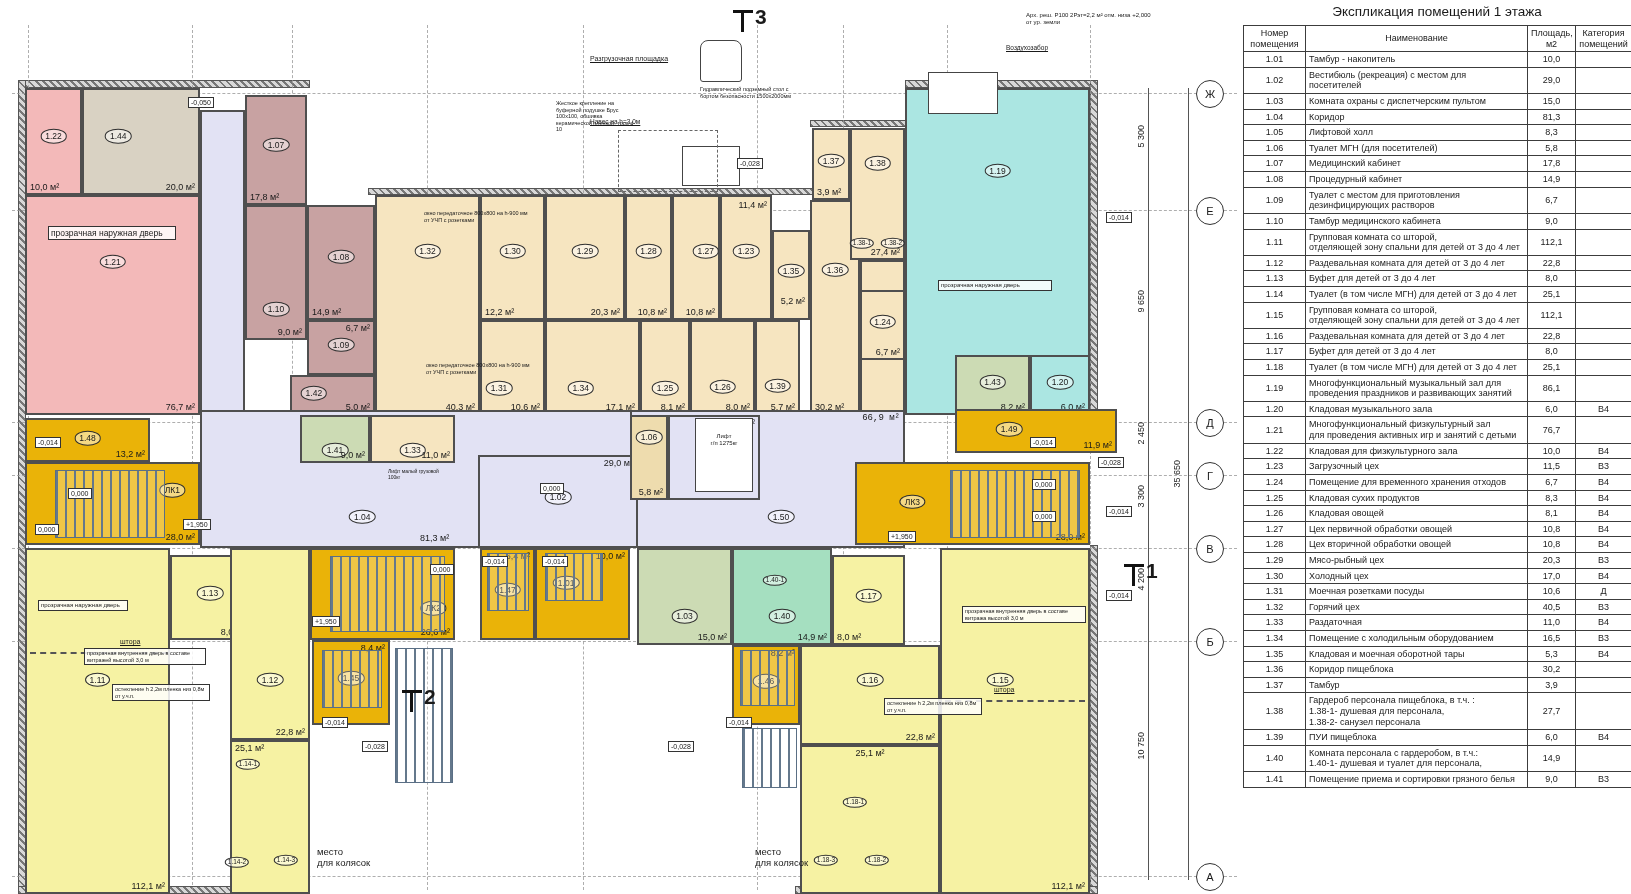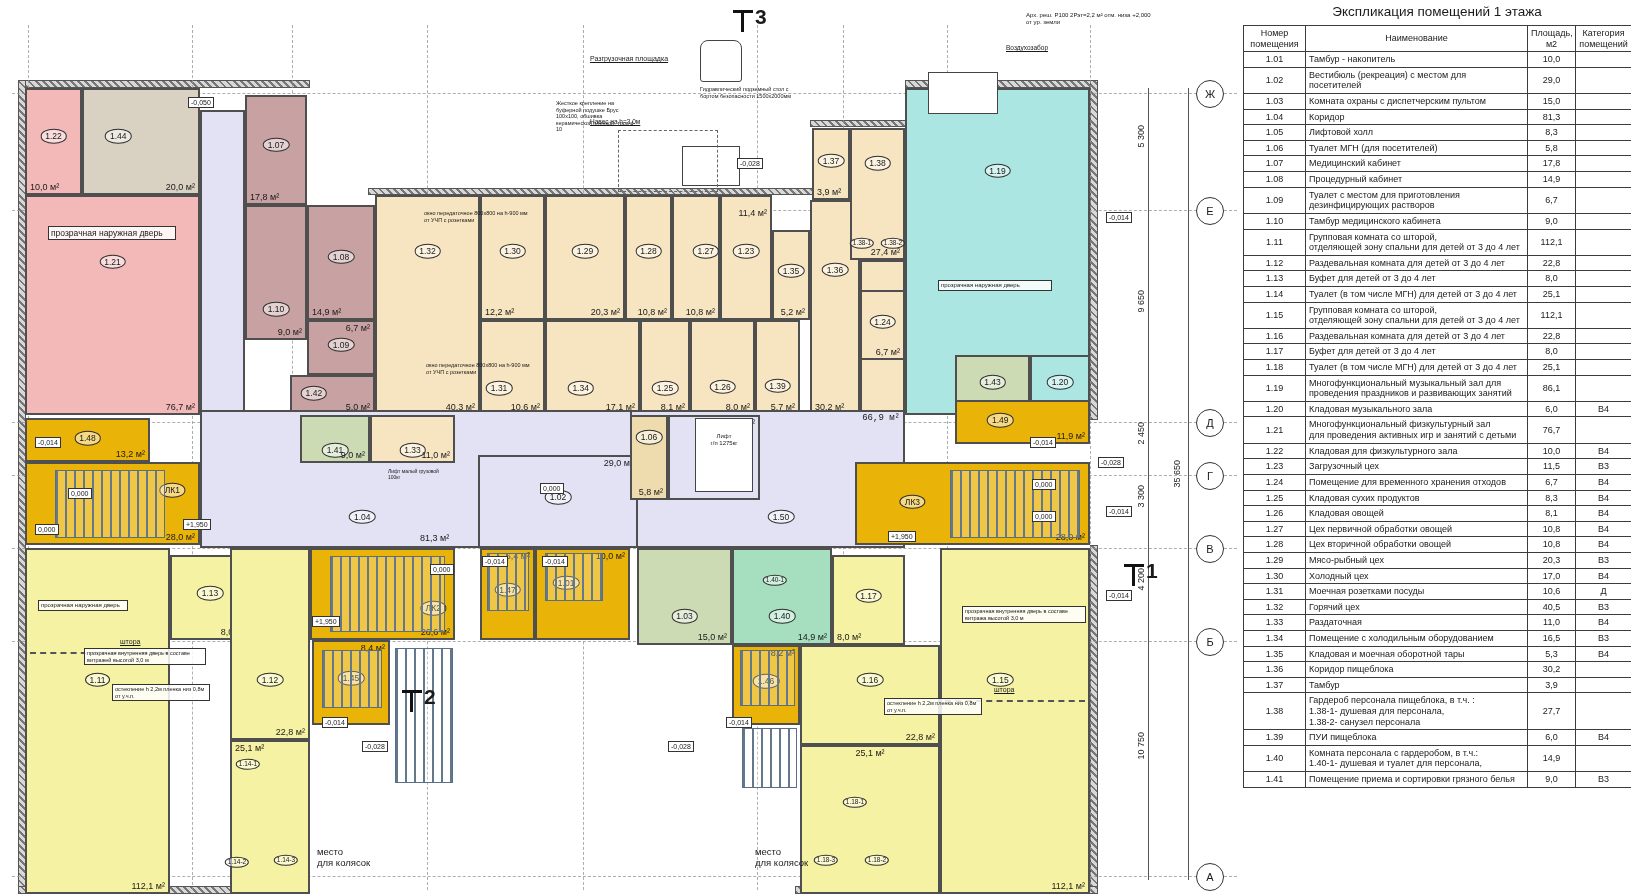--- a/index.html
+++ b/index.html
@@ -123,25 +123,25 @@
     <div class="room c-tan" style="left: 625px; top: 195px; width: 47px; height: 125px;">
       <div class="bubble" style="left: 50%; top: 45%;">1.28</div>
       <div class="area" style="right: 3px; bottom: 1px;">10,8 м²</div>
     </div>
     <div class="room c-tan" style="left: 672px; top: 195px; width: 48px; height: 125px;">
       <div class="bubble" style="left: 72%; top: 45%;">1.27</div>
       <div class="area" style="right: 3px; bottom: 1px;">10,8 м²</div>
     </div>
     <div class="room c-tan" style="left: 720px; top: 195px; width: 52px; height: 125px;">
       <div class="bubble" style="left: 50%; top: 45%;">1.23</div>
-      <div class="area" style="right: 3px; top: 12px; text-align: right;">11,4 м²</div>
+      <div class="area" style="right: 3px; top: 4px; text-align: right;">11,4 м²</div>
     </div>
     <div class="room c-tan" style="left: 772px; top: 230px; width: 38px; height: 90px;">
       <div class="bubble" style="left: 50%; top: 45%;">1.35</div>
-      <div class="area" style="right: 3px; bottom: 1px; text-align: right;">5,2 м²</div>
+      <div class="area" style="right: 3px; bottom: 12px; text-align: right;">5,2 м²</div>
     </div>
     <div class="room c-tan" style="left: 480px; top: 320px; width: 65px; height: 95px;">
       <div class="bubble" style="left: 28%; top: 73%;">1.31</div>
       <div class="area" style="right: 3px; bottom: 1px;">10,6 м²</div>
     </div>
     <div class="room c-tan" style="left: 545px; top: 320px; width: 95px; height: 95px;">
       <div class="bubble" style="left: 37%; top: 73%;">1.34</div>
       <div class="area" style="right: 3px; bottom: 1px;">17,1 м²</div>
     </div>
     <div class="room c-tan" style="left: 640px; top: 320px; width: 50px; height: 95px;">
@@ -214,21 +214,21 @@
       <div class="area" style="right: 3px; top: 2px;">8,3 м²</div>
     </div>
     <div class="room c-bluegray" style="left: 25px; top: 418px; width: 125px; height: 44px;">
       <div class="bubble" style="left: 50%; top: 45%;">1.48</div>
       <div class="area" style="right: 3px; bottom: 1px;">13,2 м²</div>
     </div>
     <div class="room c-bluegray" style="left: 25px; top: 462px; width: 175px; height: 83px;">
       <div class="bubble" style="left: 85%; top: 33%;">ЛК1</div>
       <div class="area" style="right: 3px; bottom: 1px;">28,0 м²</div>
     </div>
-    <div class="room c-bluegray" style="left: 955px; top: 400px; width: 135px; height: 44px;">
+    <div class="room c-bluegray" style="left: 955px; top: 409px; width: 162px; height: 44px;">
       <div class="bubble" style="left: 33%; top: 45%;">1.49</div>
       <div class="area" style="right: 3px; bottom: 1px;">11,9 м²</div>
     </div>
     <div class="room c-bluegray" style="left: 855px; top: 462px; width: 235px; height: 83px;">
       <div class="bubble" style="left: 24%; top: 48%;">ЛК3</div>
       <div class="area" style="right: 3px; bottom: 1px;">28,0 м²</div>
     </div>
     <div class="room c-bluegray" style="left: 310px; top: 548px; width: 145px; height: 92px;">
       <div class="bubble" style="left: 86%; top: 66%;">ЛК2</div>
       <div class="area" style="right: 3px; bottom: 1px;">26,6 м²</div>

